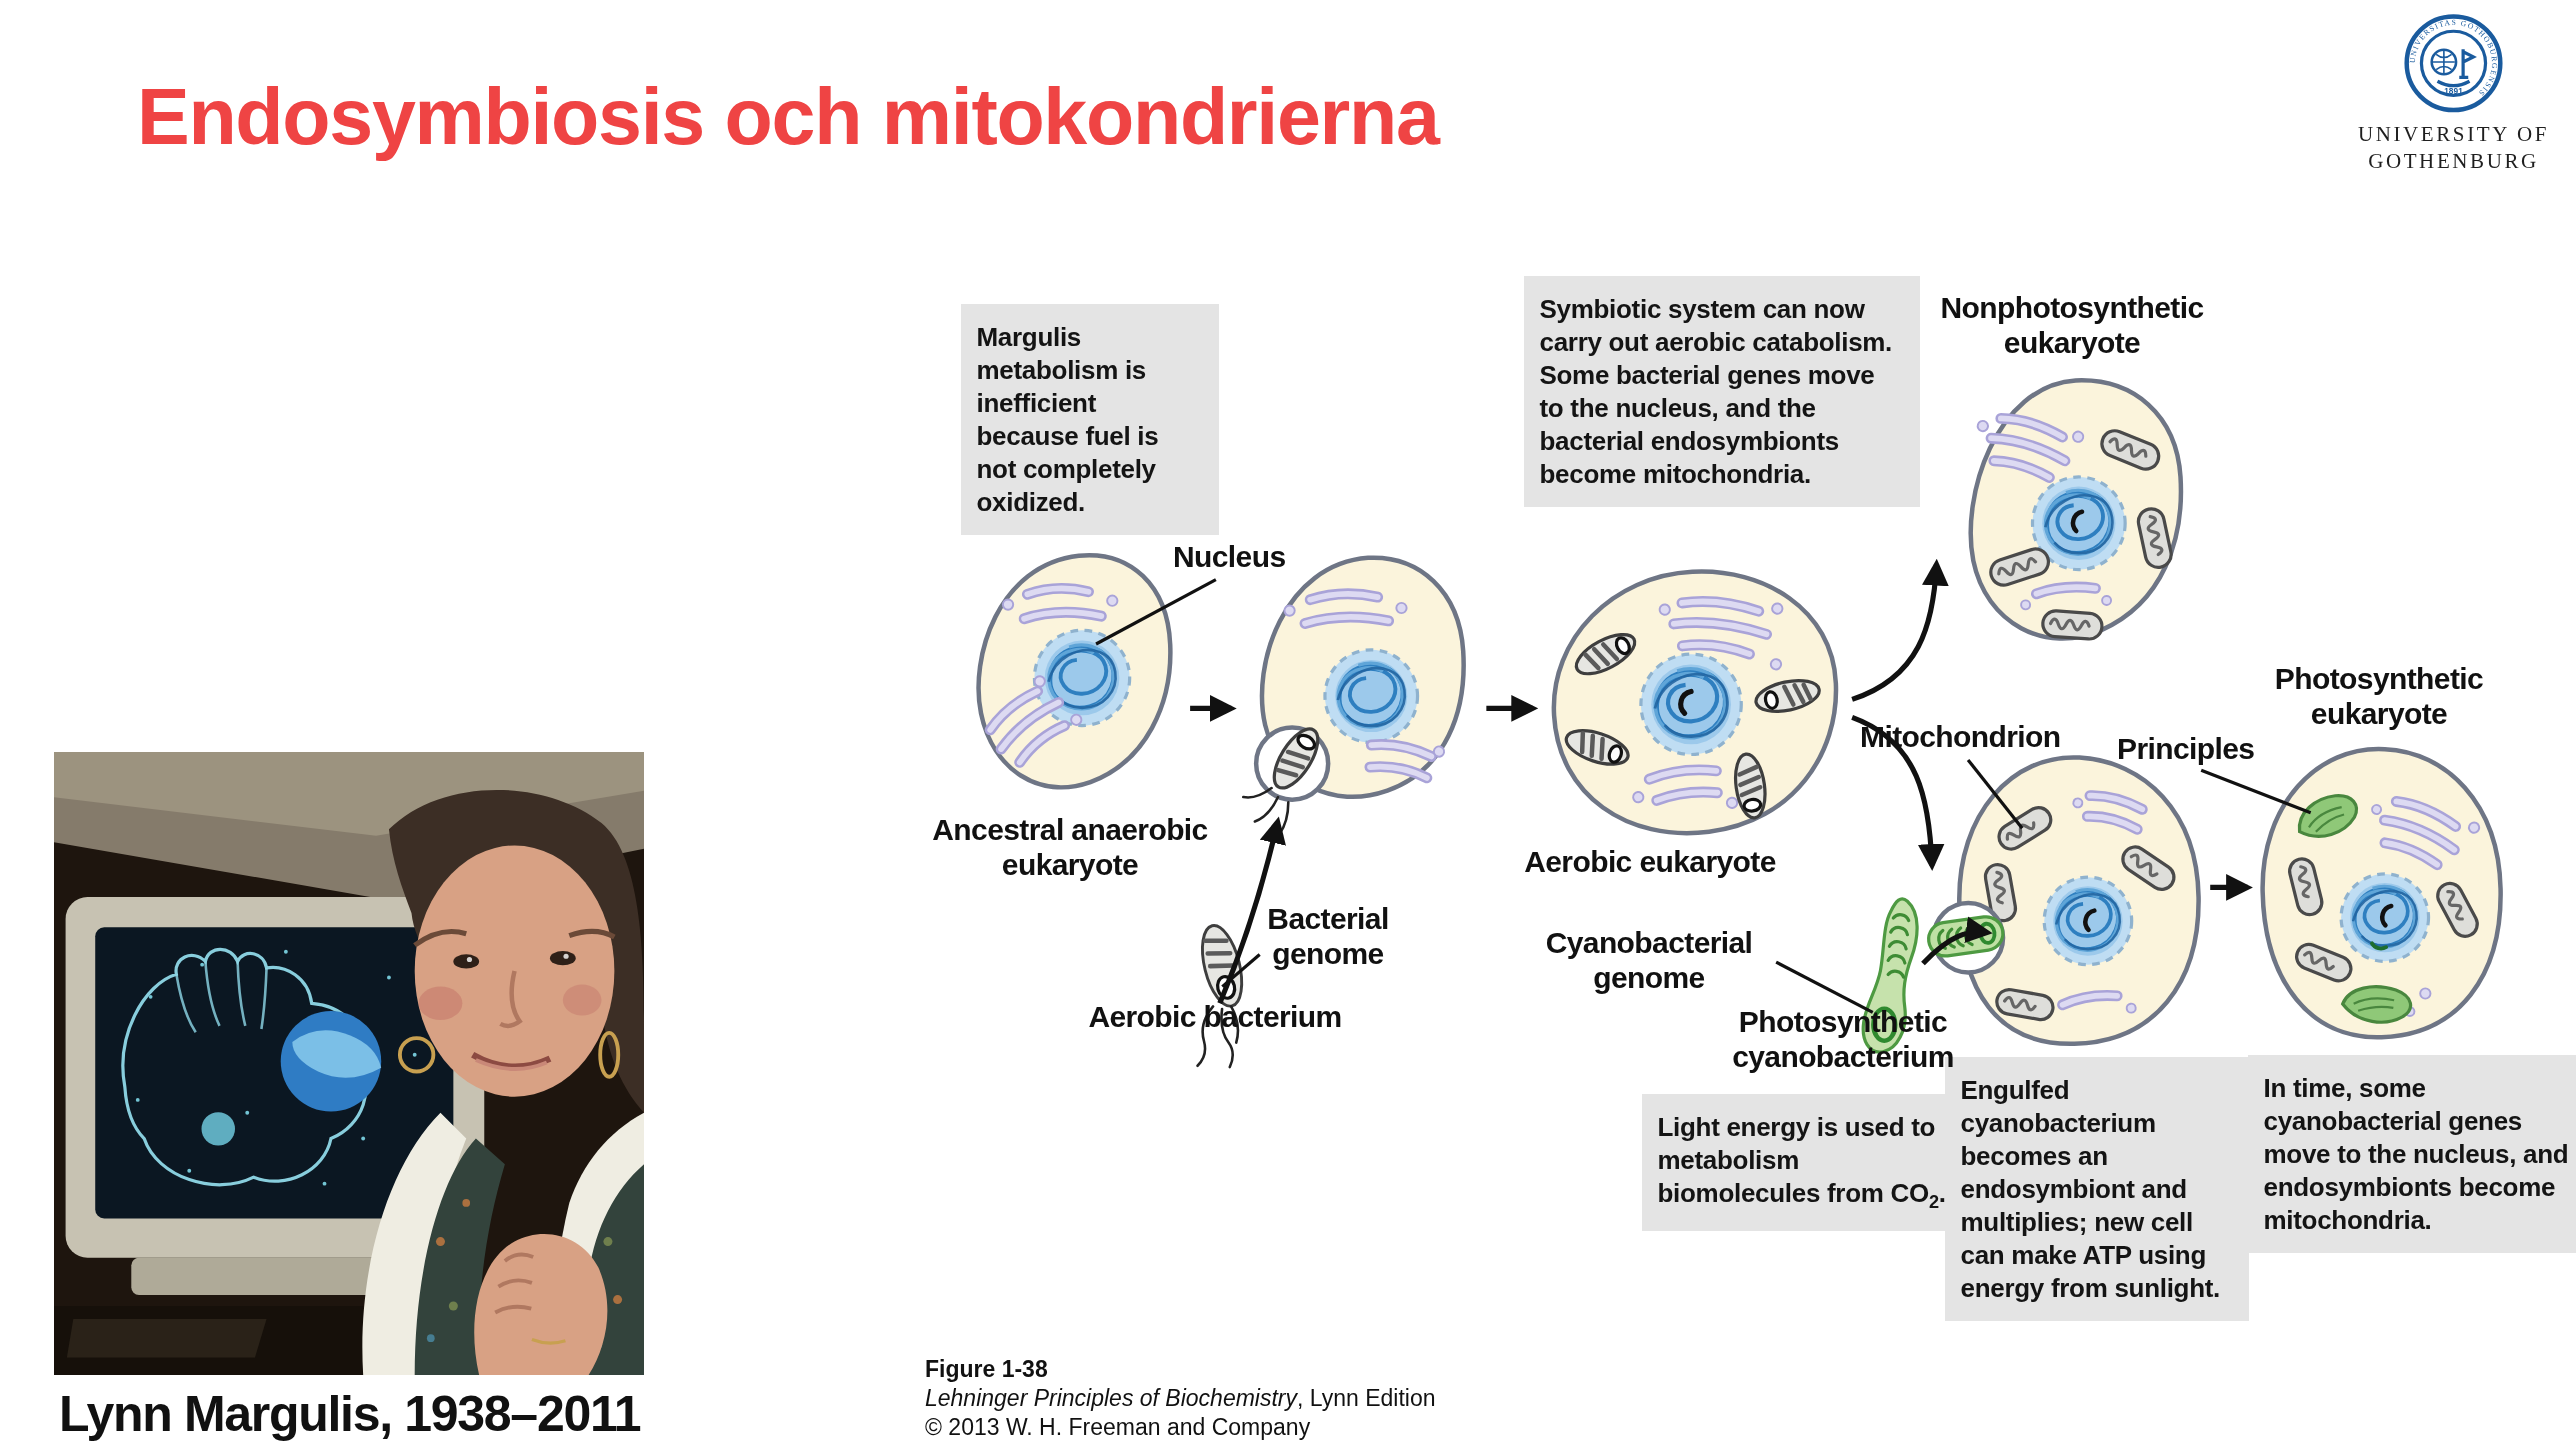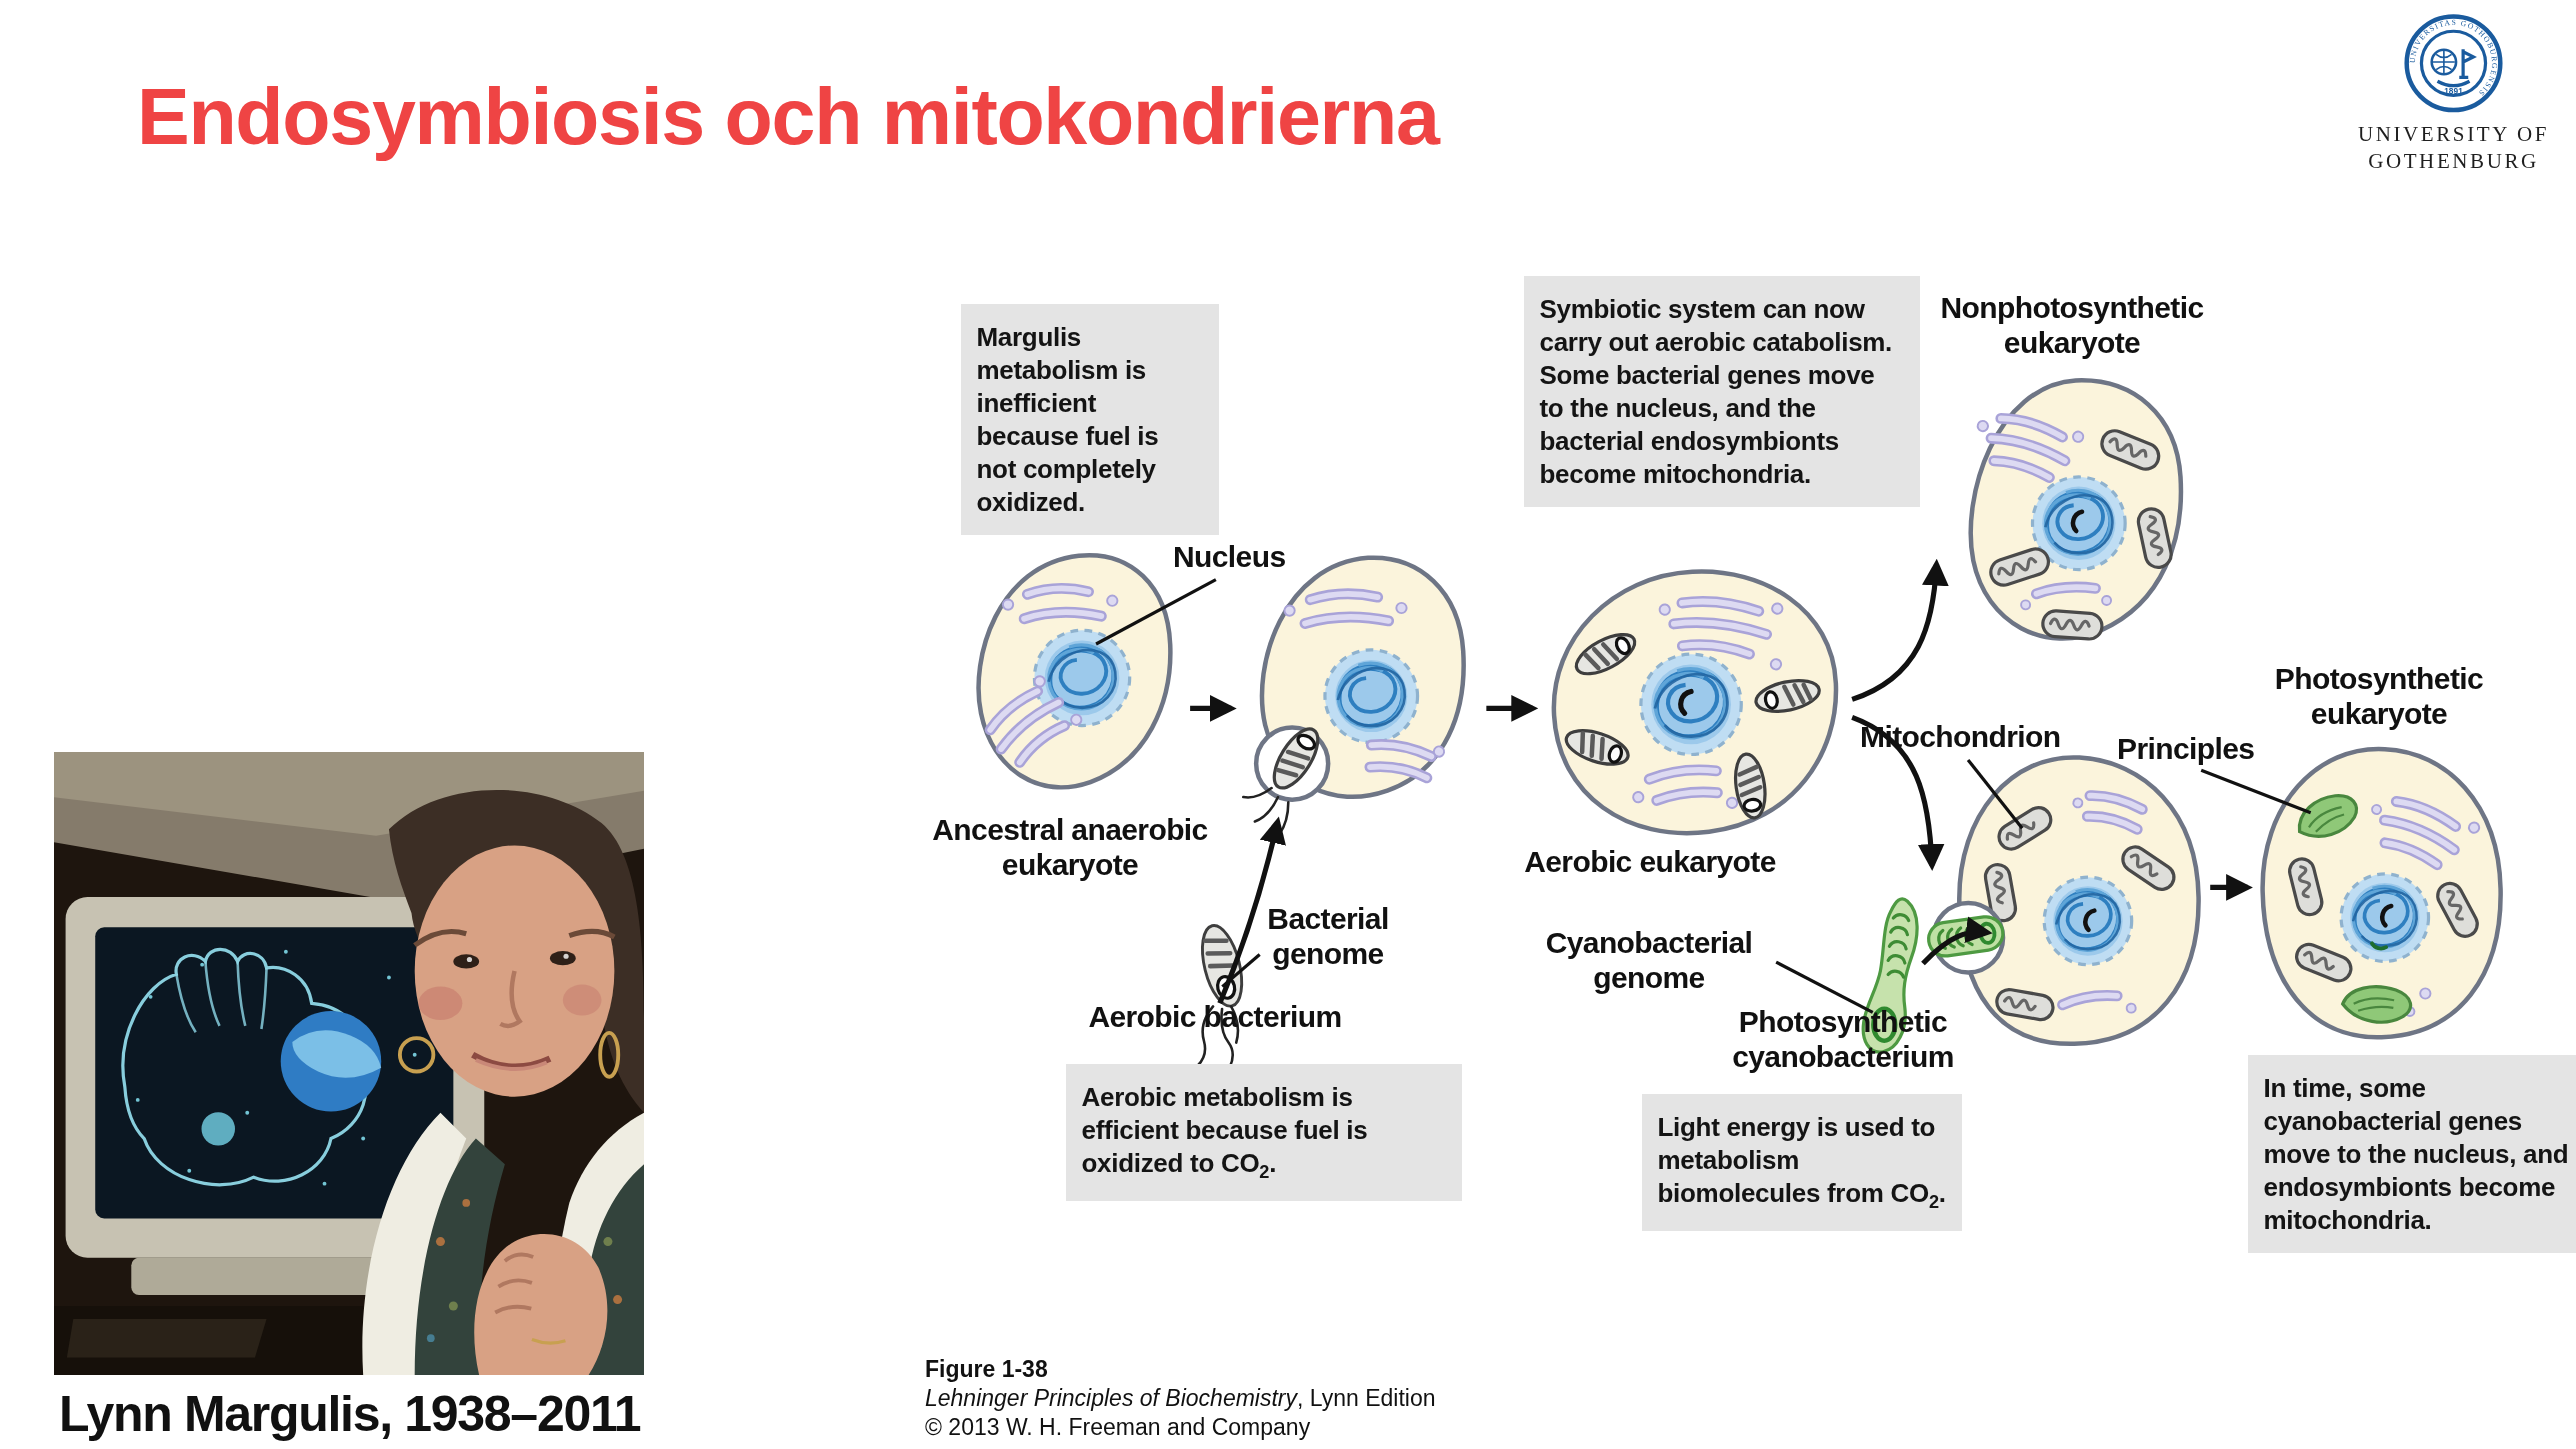--- a/index.html
+++ b/index.html
@@ -460,28 +460,26 @@
     </g>
   </svg>
 
   <div class="callout abs" style="left:961px;top:304px;width:227px;">Margulis metabolism is inefficient because fuel is not completely oxidized.</div>
 
 
   <div class="callout abs" style="left:1524px;top:276px;width:365px;">
     <span>Symbiotic system can now carry out aerobic catabolism. Some bacterial genes move to the nucleus, and the bacterial endosymbionts become </span><b>mitochondria.</b>
   </div>
 
-  <div class="callout abs" style="left:1066px;top:1064px;width:365px;">
-    <span>Aerobic metabolism is efficient because fuel is oxidized to CO</span><sub>2</sub><span>.</span>
-  </div>
 
   <div class="callout abs" style="left:1642px;top:1094px;width:289px;">
     <span>Light energy is used to metabolism biomolecules from CO</span><sub>2</sub><span>.</span>
   </div>
 
+  <div class="callout abs" style="left:1945px;top:1057px;width:273px;">Engulfed cyanobacterium becomes an endosymbiont and multiplies; new cell can make ATP using energy from sunlight.</div>
 
   <div class="callout abs" style="left:2248px;top:1055px;width:305px;">
     <span>In time, some cyanobacterial genes move to the nucleus, and endosymbionts become </span><b>mitochondria.</b>
   </div>
 
   <div class="lbl abs" style="left:1173px;top:540px;">Nucleus</div>
 
   <div class="lbl abs ctr" style="left:1070px;top:813px;">Ancestral anaerobic
 eukaryote</div>
 

